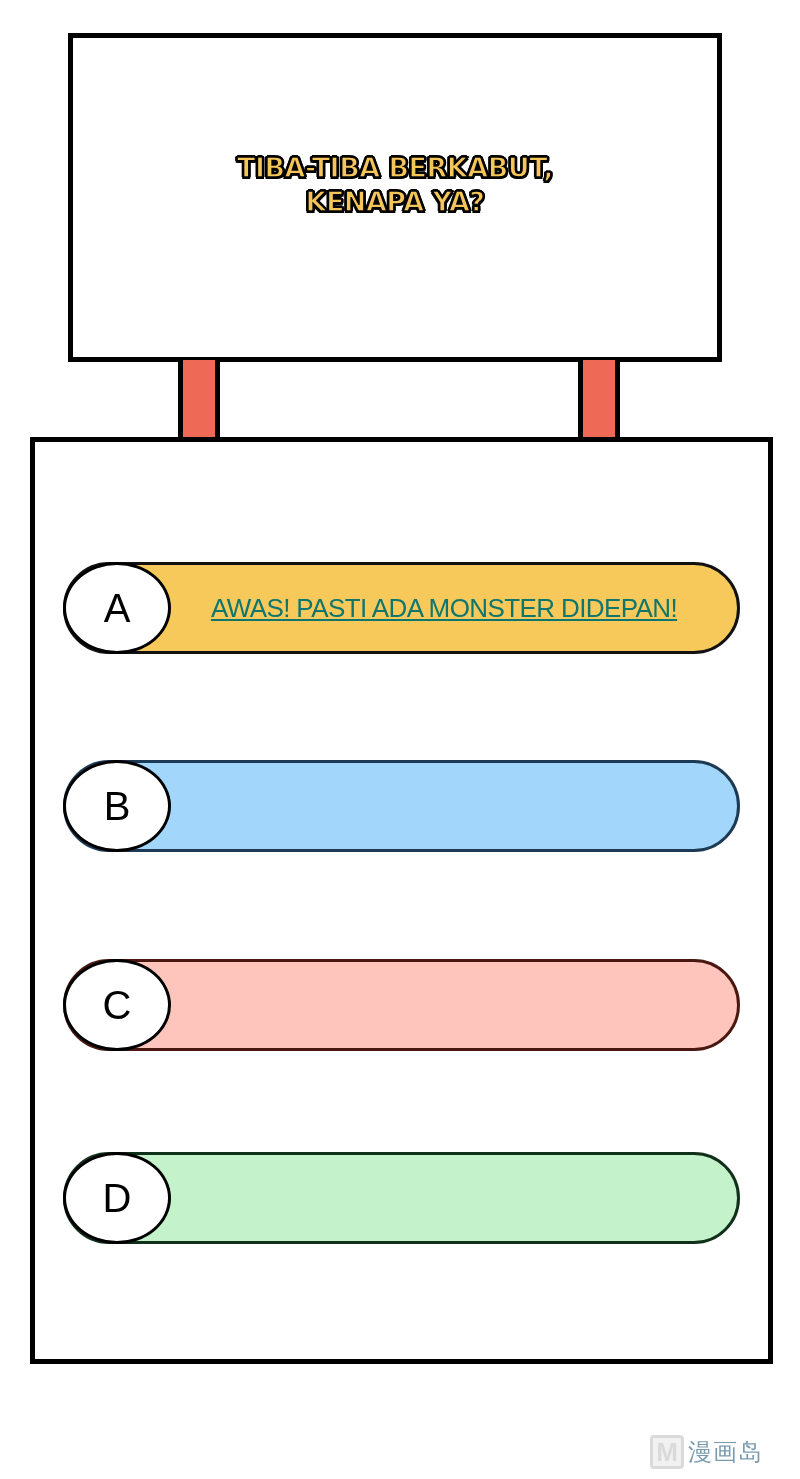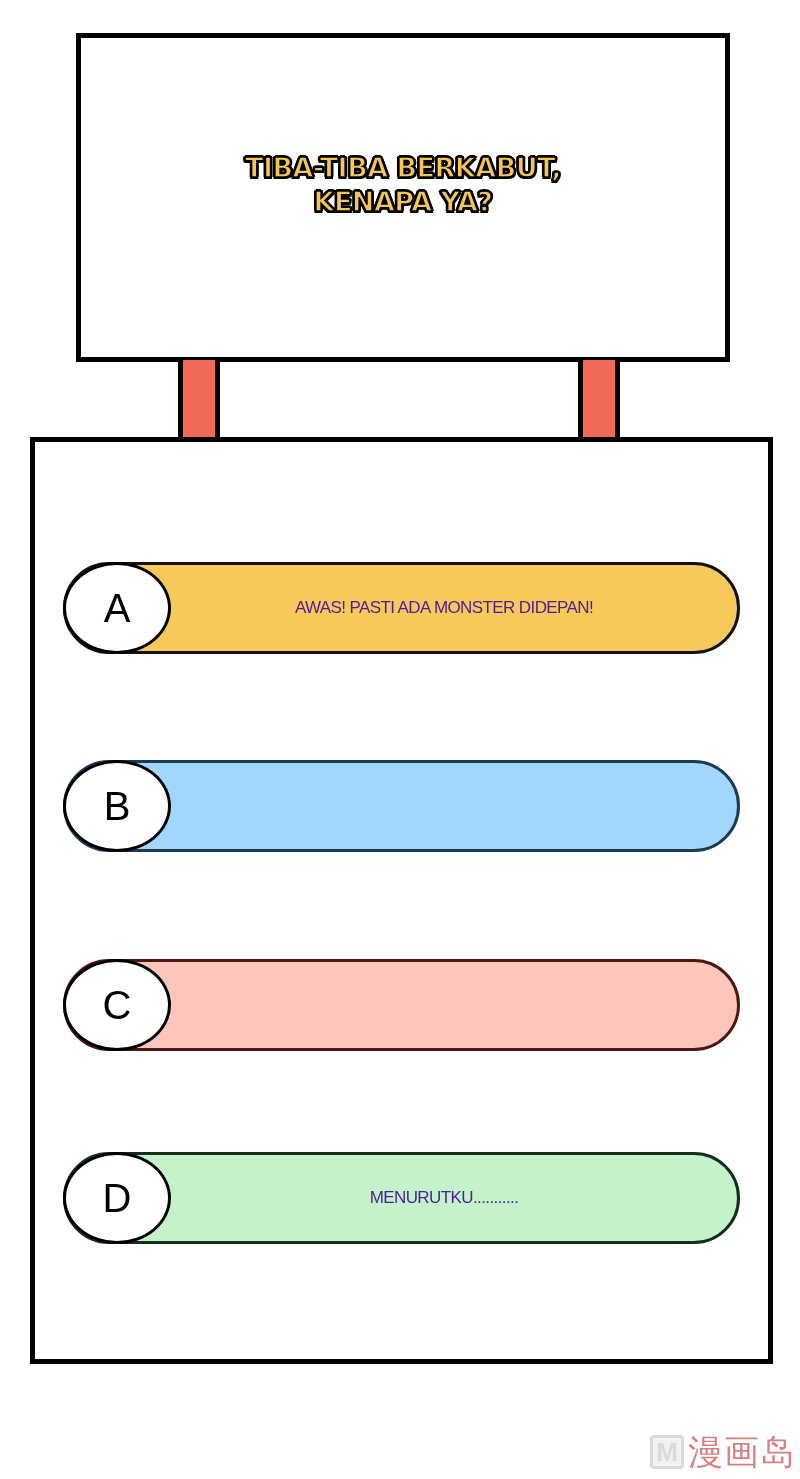--- a/index.html
+++ b/index.html
@@ -9,21 +9,21 @@
     }
     body {
       width: 800px;
       height: 1479px;
       position: relative;
       overflow: hidden;
       font-family: "Liberation Sans", sans-serif;
     }
     .sign {
       position: absolute;
-      left: 76px;
+      left: 68px;
       top: 33px;
       width: 644px;
       height: 319px;
       border: 5px solid #000;
       background: #fff;
       display: flex;
       align-items: center;
       justify-content: center;
       box-sizing: content-box;
     }
@@ -92,23 +92,24 @@
     }
     .option .opt-text {
       position: absolute;
       left: 105px;
       right: 20px;
       top: 0;
       bottom: 0;
       display: flex;
       align-items: center;
       justify-content: center;
-      font-size: 17px;
-      color: #4c1d95;
+      font-size: 26px;
+      color: #0f766e;
       letter-spacing: -0.6px;
+      text-decoration: underline;
     }
     .opt-a { top: 562px; background: #f7c95a; }
     .opt-b { top: 760px; background: #a2d6fb; border-color: #1d3a55; }
     .opt-c { top: 959px; background: #fdc5bc; border-color: #4a1810; }
     .opt-d { top: 1152px; background: #c4f2cb; border-color: #10301a; }
 
     .watermark {
       position: absolute;
       left: 650px;
       top: 1432px;
@@ -128,22 +129,22 @@
       display: flex;
       align-items: center;
       justify-content: center;
       font-weight: bold;
       font-size: 26px;
       color: #bdbdbd;
       background: #e6e6e6;
     }
     .wm-text {
       font-family: "DejaVu Sans", sans-serif;
-      font-size: 35px;
-      color: #b91c1c;
+      font-size: 24px;
+      color: #0c4a6e;
       letter-spacing: 1px;
     }
   </style>
 </head>
 <body>
 
 <div class="sign">
   <div class="sign-title">TIBA-TIBA BERKABUT,
 KENAPA YA?</div>
 </div>
@@ -160,19 +161,18 @@
 <div class="option opt-b">
   <div class="letter-circle">B</div>
 </div>
 
 <div class="option opt-c">
   <div class="letter-circle">C</div>
 </div>
 
 <div class="option opt-d">
   <div class="letter-circle">D</div>
-  <div class="opt-text">MENURUTKU...........</div>
 </div>
 
 <div class="watermark">
   <div class="wm-logo">M</div>
   <div class="wm-text">漫画岛</div>
 </div>
 
 </body></html>

